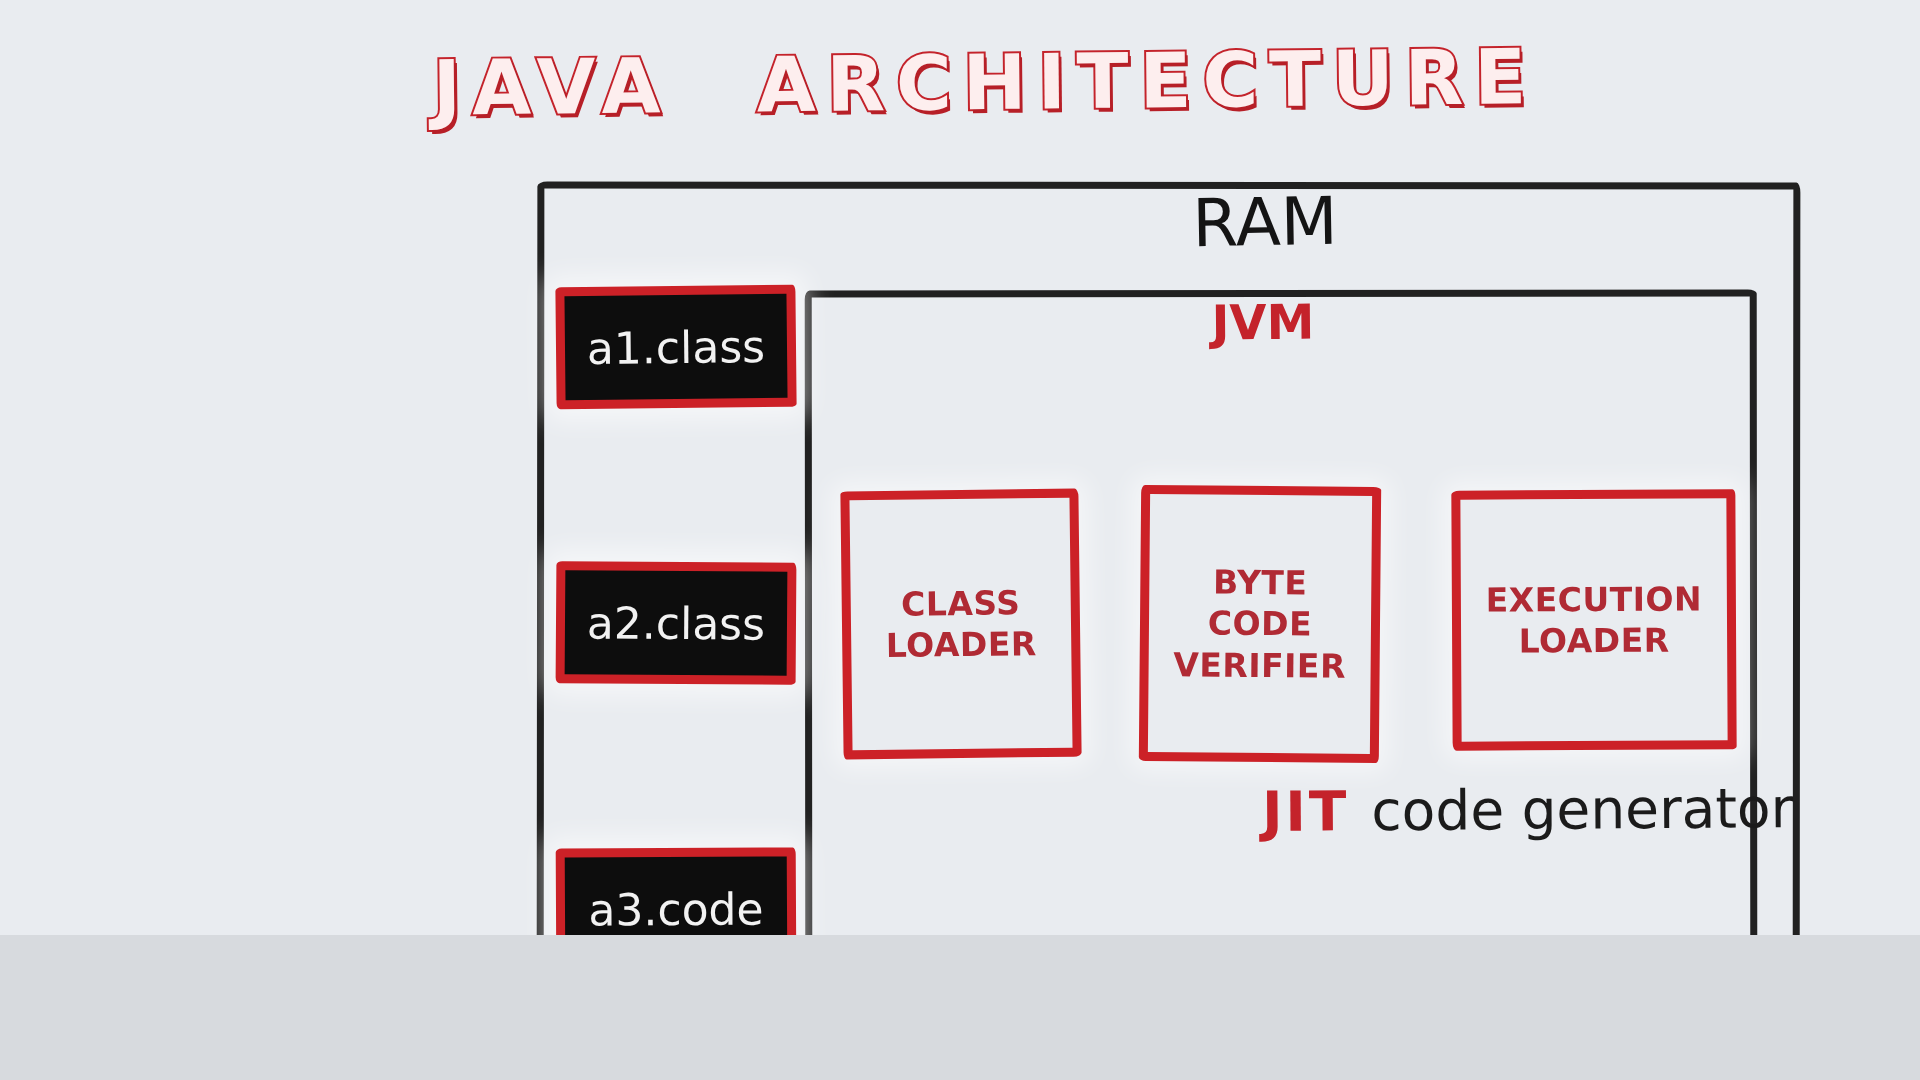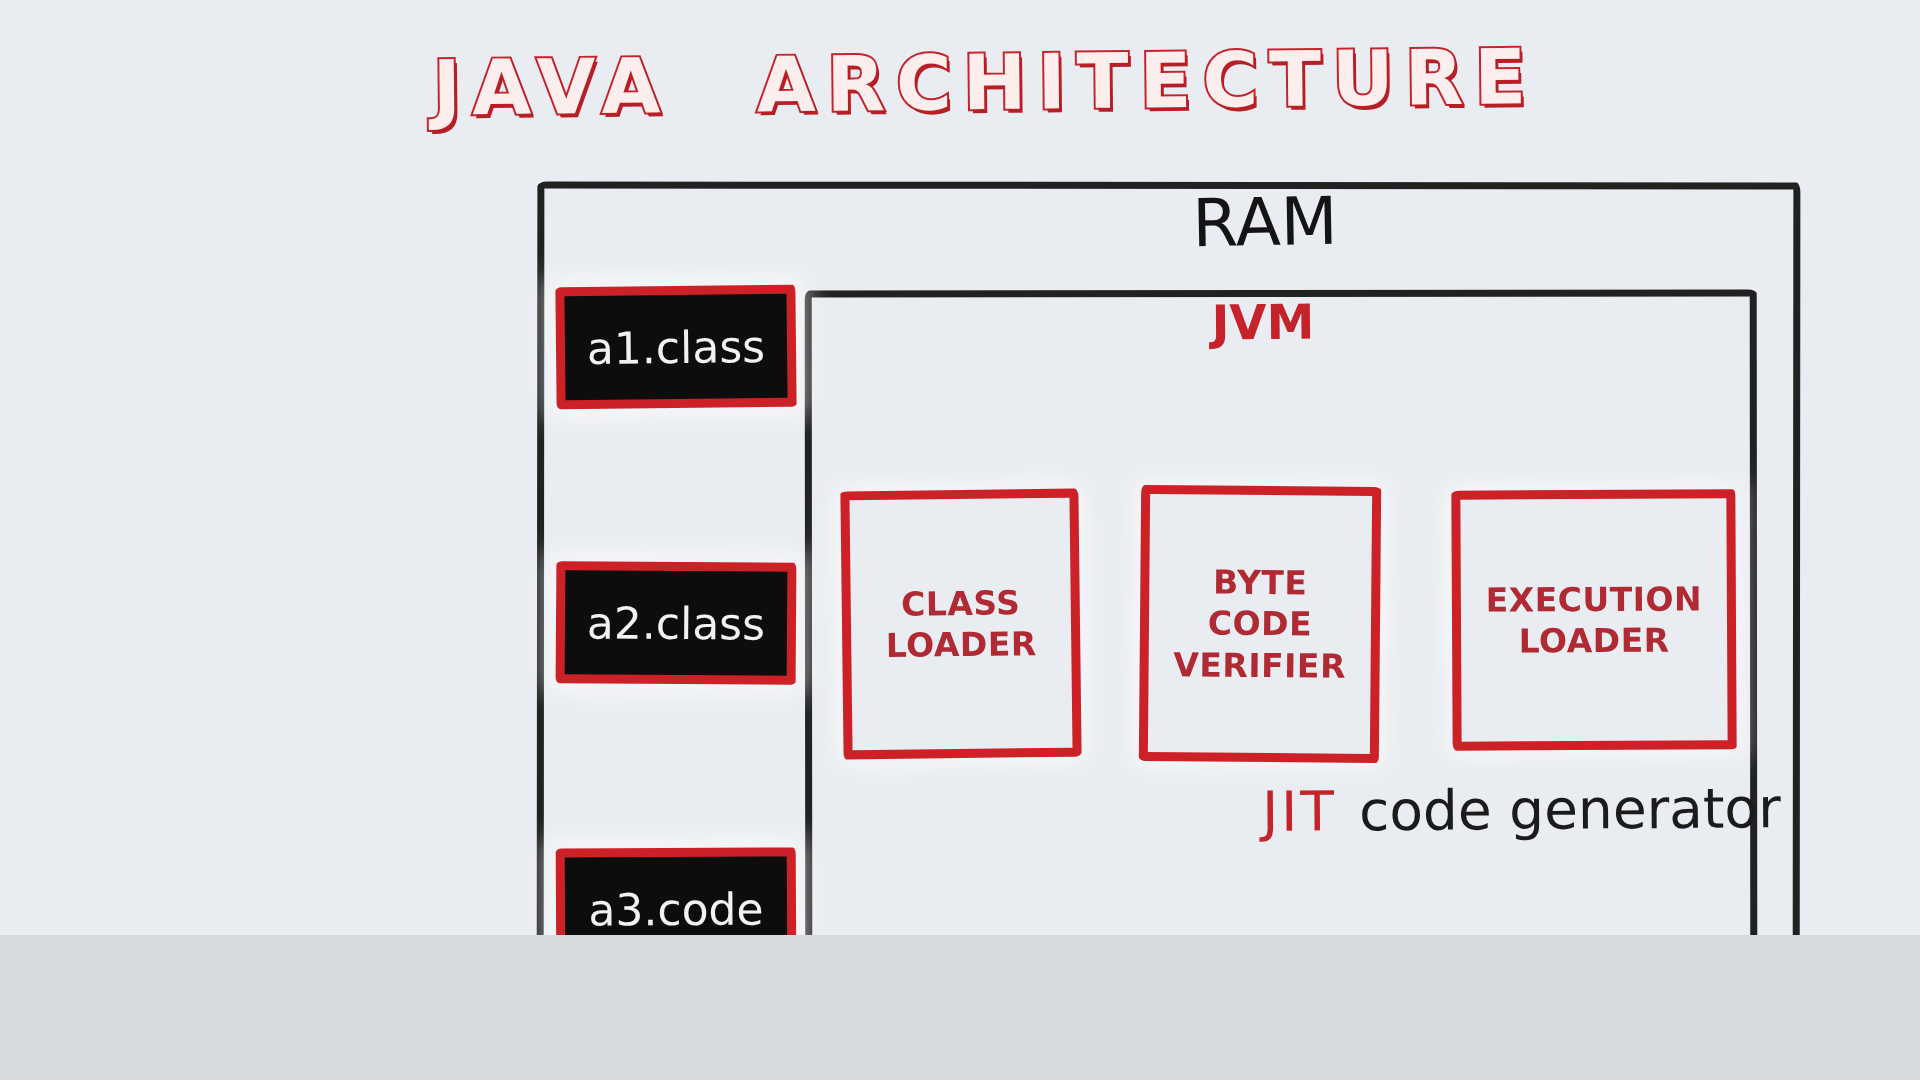--- a/index.html
+++ b/index.html
@@ -121,21 +121,21 @@
   
   .jit {
     position: absolute;
     left: 1262px; top: 778px;
     font-size: 55px;
     z-index: 3;
     white-space: nowrap;
     transform: rotate(-0.4deg);
   }
   .jit .hi {
-    font-weight: 400;
+    font-weight: 700;
     letter-spacing: 3px;
     color: var(--title-red, #c4232b);
   }
   .jit .rest {
     margin-left: 22px;
     font-weight: 500;
     color: #1b1b1b;
   }
 
   

